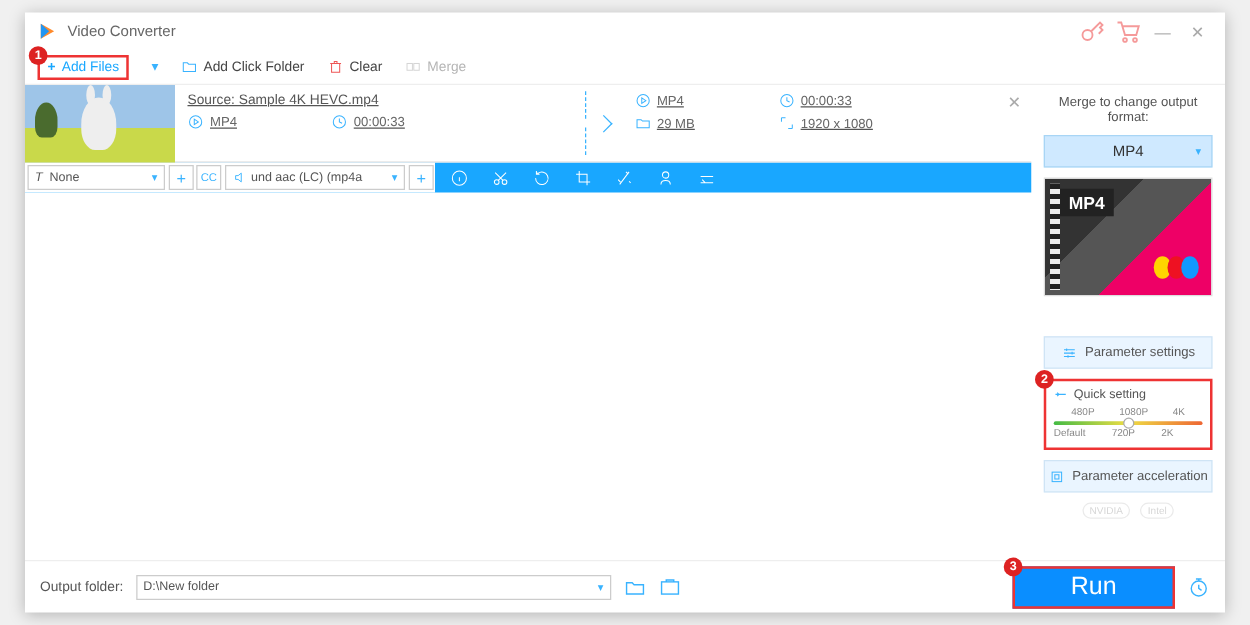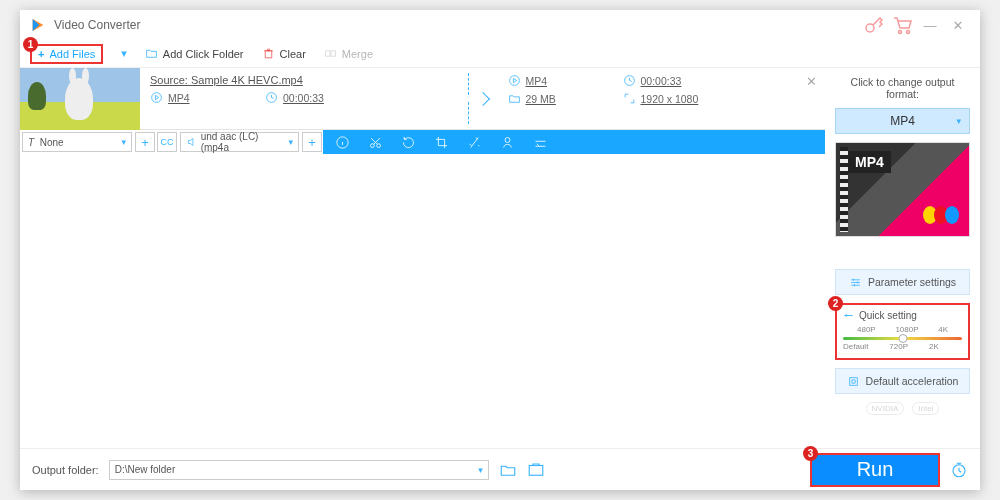--- a/index.html
+++ b/index.html
@@ -197,21 +197,21 @@
           </div>
         </div>
         <div class="close-x">✕</div>
       </div>
 
       <div class="action-bar">
         <div class="seg white">
           <div class="sel" style="width:110px"><span style="font-style:italic">T</span>&nbsp;&nbsp;<span>None</span><span class="dd">▾</span></div>
           <div class="sq-btn">+</div>
           <div class="sq-btn" style="font-size:9px">CC</div>
-          <div class="sel" style="width:119px"><svg width="12" height="12" viewBox="0 0 24 24" fill="none" stroke="#39b3ff" stroke-width="1.5">
+          <div class="sel" style="width:144px"><svg width="12" height="12" viewBox="0 0 24 24" fill="none" stroke="#39b3ff" stroke-width="1.5">
                 <path d="M5 9v6h4l5 4V5l-5 4H5z"></path>
               </svg>&nbsp;<span>und aac (LC) (mp4a</span><span class="dd">▾</span></div>
           <div class="sq-btn">+</div>
         </div>
         <div class="edit-icons">
           <svg viewBox="0 0 24 24">
               <circle cx="12" cy="12" r="9"></circle>
               <path d="M12 8v.01M12 11v5"></path>
             </svg>
           <svg viewBox="0 0 24 24">
@@ -233,21 +233,21 @@
               <path d="M6 20c0-3 2.7-5 6-5s6 2 6 5"></path>
             </svg>
           <svg viewBox="0 0 24 24">
               <path d="M4 18h16M6 14l4 4M4 10h16"></path>
             </svg>
         </div>
       </div>
     </div>
 
     <div class="side">
-      <div class="side-title">Click to change output format:</div>
+      <div class="side-title">Merge to change output format:</div>
       <div class="fmt-sel">
           <span>MP4</span>
           <span class="dd">▾</span>
         </div>
       <div class="fmt-preview">
         <div class="film"></div>
         <div class="lbl">MP4</div>
         <div class="balloons"><span style="background:#ffd400"></span><span style="background:#e12"></span><span style="background:#19f"></span></div>
       </div>
       <div style="height:16px"></div>
@@ -279,21 +279,21 @@
               <span>2K</span>
               <span>&nbsp;</span>
             </div>
         </div>
       </div>
       <div class="side-btn">
         <svg viewBox="0 0 24 24">
             <rect x="5" y="5" width="14" height="14"></rect>
             <path d="M9 9h6v6H9z"></path>
           </svg>
-        <span>Default acceleration</span>
+        <span>Parameter acceleration</span>
       </div>
       <div class="hw-badges">
         <span>NVIDIA</span>
           <span>Intel</span>
       </div>
     </div>
   </div>
 
   <div class="footer">
     <span class="lbl">Output folder:</span>

